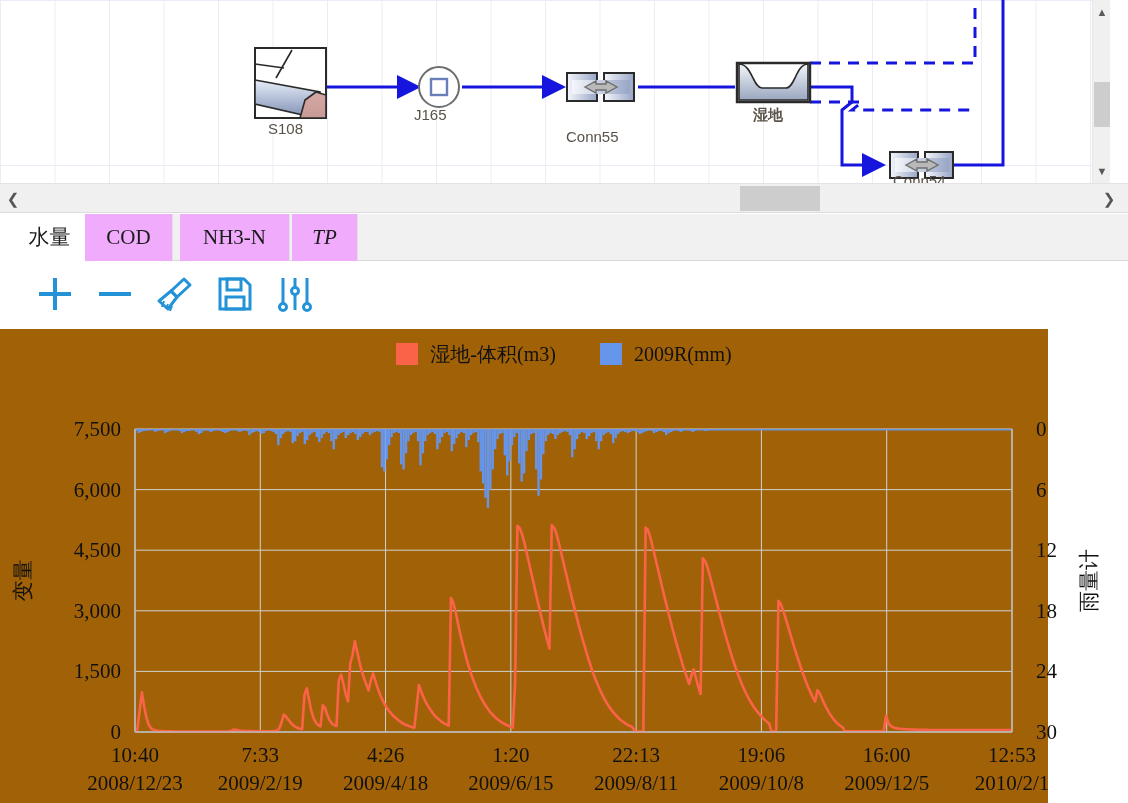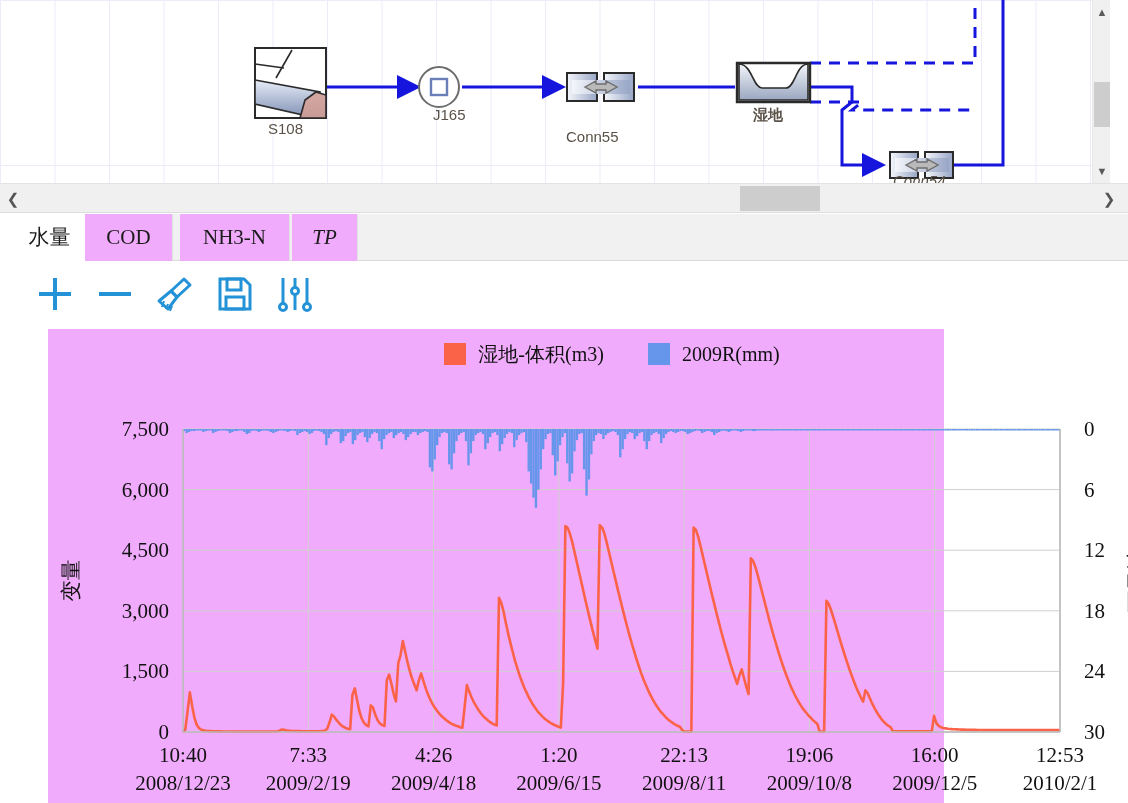--- a/index.html
+++ b/index.html
@@ -114,23 +114,22 @@
   }
   #tool-add    { left: 26px; }
   #tool-remove { left: 86px; }
   #tool-clear  { left: 146px; }
   #tool-save   { left: 206px; }
   #tool-config { left: 266px; }
 
   
   #chart-area {
     position: absolute; left: 0; top: 329px;
-    width: 896px; height: 474px;
-    background: #f0abfc;
-    margin-left: 48px;
+    width: 1048px; height: 474px;
+    background: #a16207;
   }
   #legend {
     position: absolute; left: 0; top: 10px; width: 1128px; height: 30px;
     display: flex; align-items: center; justify-content: center;
     gap: 44px;
   }
   .legend-item { display: flex; align-items: center; gap: 12px; }
   .legend-swatch { width: 22px; height: 22px; display: block; }
   .legend-text {
     font-family: "Liberation Serif", serif;
@@ -219,24 +218,24 @@
 
     <g>
       <rect x="890" y="152" width="28" height="26" fill="url(#gradConn)" stroke="#2a2a2a" stroke-width="2"></rect>
       <rect x="925" y="152" width="28" height="26" fill="url(#gradConn)" stroke="#2a2a2a" stroke-width="2"></rect>
       <rect x="895" y="158" width="54" height="14" fill="url(#gradConn)" stroke="none"></rect>
       <path d="M906,165 L917,159 L917,162 L927,162 L927,159 L938,165 L927,171 L927,168 L917,168 L917,171 z" fill="#b9b9b9" stroke="#6e6e6e" stroke-width="1.4"></path>
     </g>
   </svg>
 
   <div class="node-label" style="left:268px; top:120px;">S108</div>
-  <div class="node-label" style="left:414px; top:106px;margin-left:19px;">J165</div>
+  <div class="node-label" style="left:414px; top:106px;">J165</div>
   <div class="node-label" style="left:566px; top:104px;margin-top:24px;">Conn55</div>
   <div class="node-label" style="left:753px; top:106px;font-weight:bold;">湿地</div>
-  <div class="node-label" style="left:893px; top:172px; color:#5a5248;font-style:italic;">Conn54</div>
+  <div class="node-label" style="left:893px; top:172px; color:#5a5248;">Conn54</div>
 
   <div id="diagram-vscroll">
     <div class="vs-arrow up">▲</div>
     <div id="diagram-vthumb"></div>
     <div class="vs-arrow down">▼</div>
   </div>
 </div>
 
 <div id="diagram-hscroll">
   <div class="hs-arrow left">❮</div>

